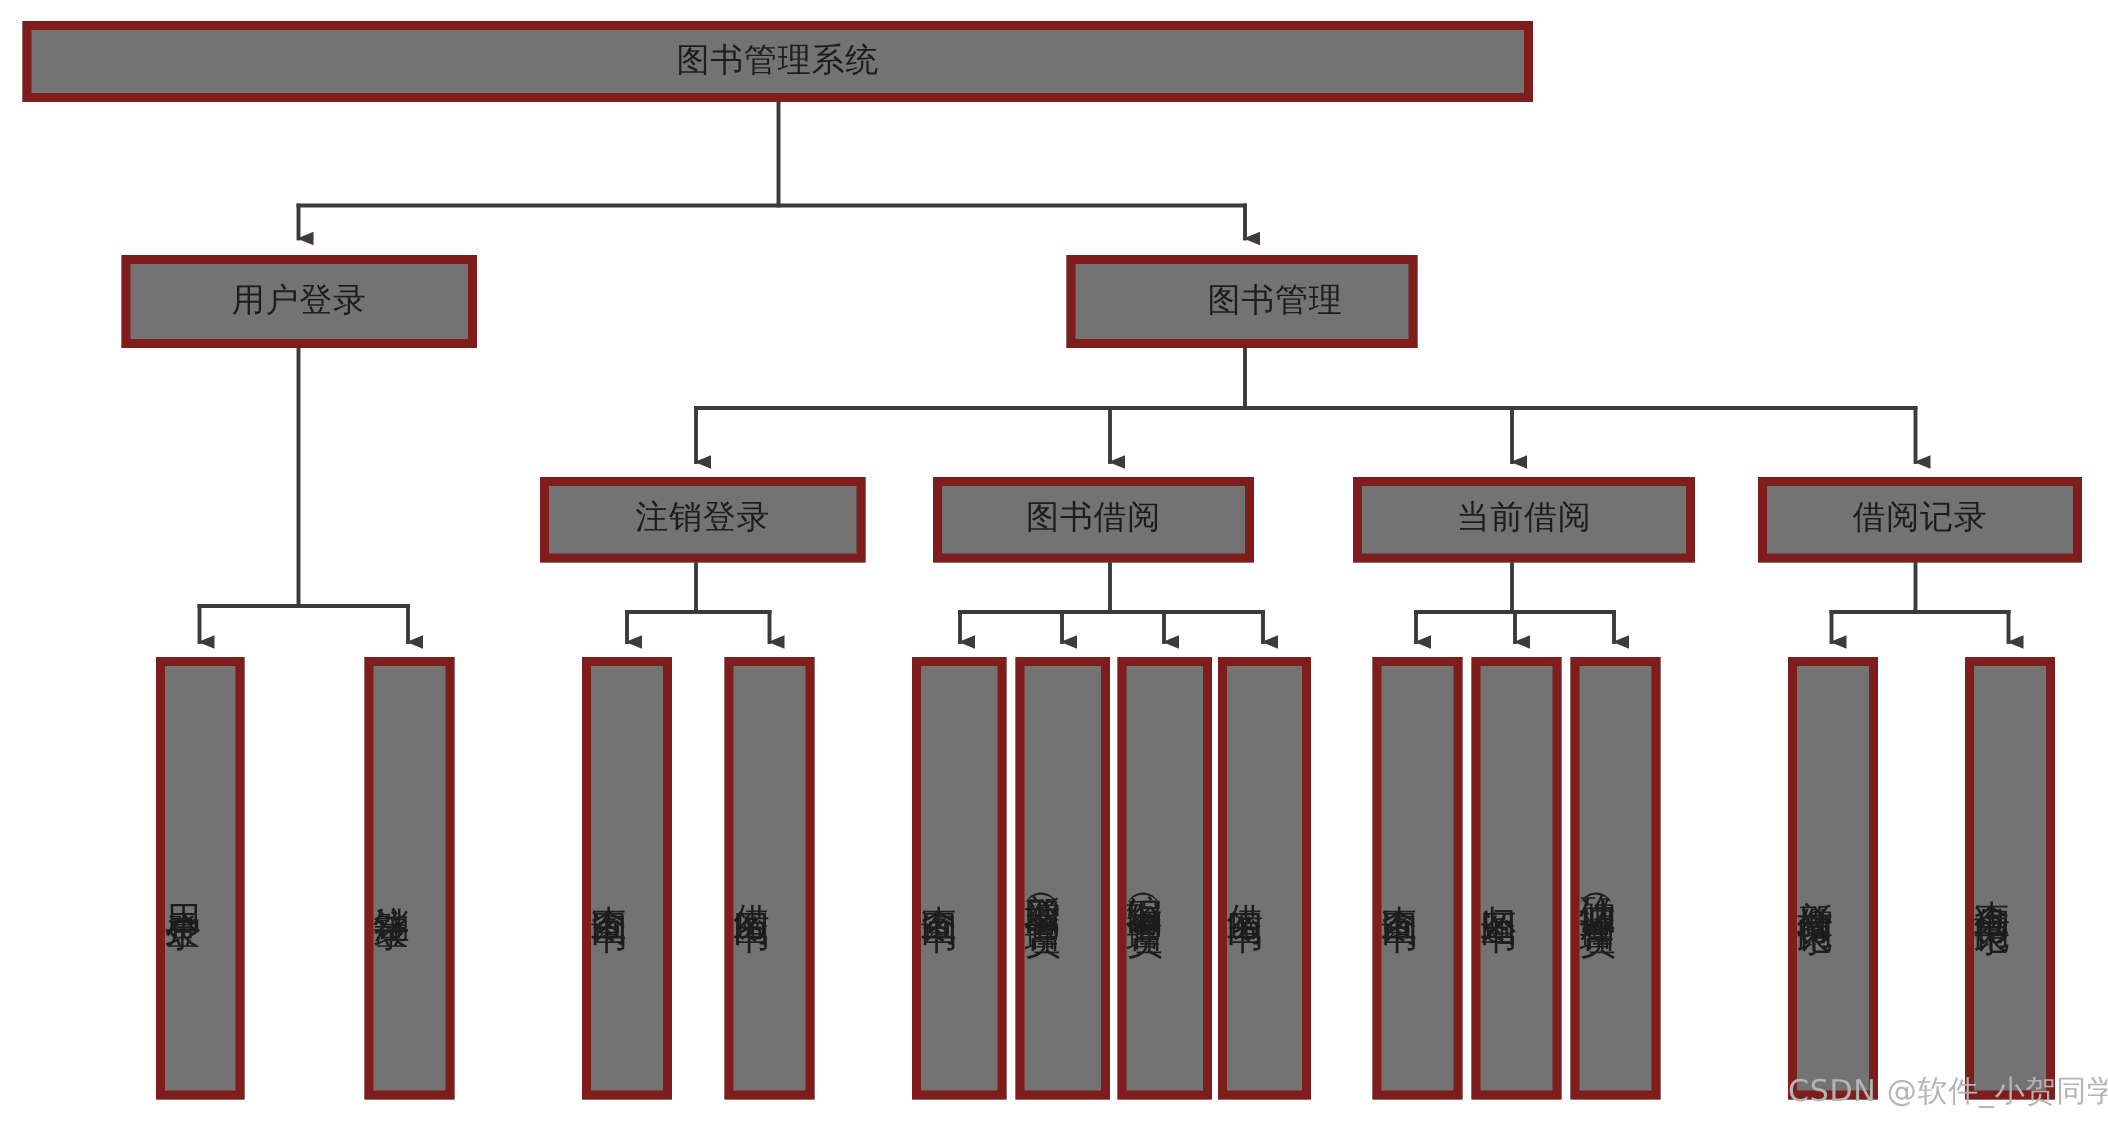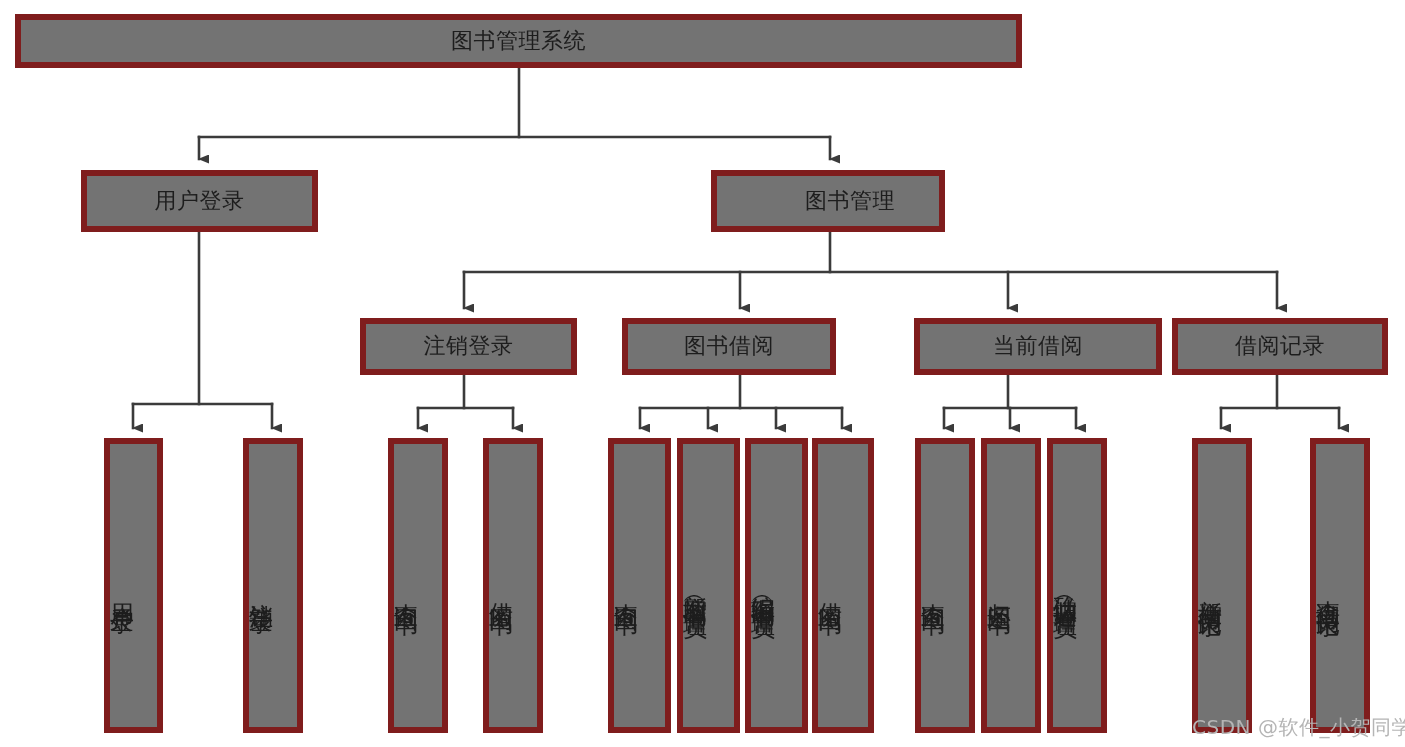--- a/index.html
+++ b/index.html
@@ -129,21 +129,21 @@
   <div class="node" style="left:711px; top:170px; width:234px; height:62px;padding-left:44px;">
     <span class="node-label">图书管理</span>
   </div>
 
   <div class="node" style="left:360px; top:318px; width:217px; height:57px;">
     <span class="node-label">注销登录</span>
   </div>
   <div class="node" style="left:622px; top:318px; width:214px; height:57px;">
     <span class="node-label">图书借阅</span>
   </div>
-  <div class="node" style="left:902px; top:318px; width:248px; height:57px;margin-left:12px;">
+  <div class="node" style="left:902px; top:318px; width:228px; height:57px;">
     <span class="node-label">当前借阅</span>
   </div>
   <div class="node" style="left:1172px; top:318px; width:216px; height:57px;">
     <span class="node-label">借阅记录</span>
   </div>
 
   <div class="node vertical" style="left:104px; top:438px; width:59px; height:295px;">
     <span class="node-label">用户登录</span>
   </div>
   <div class="node vertical" style="left:243px; top:438px; width:60px; height:295px;">

